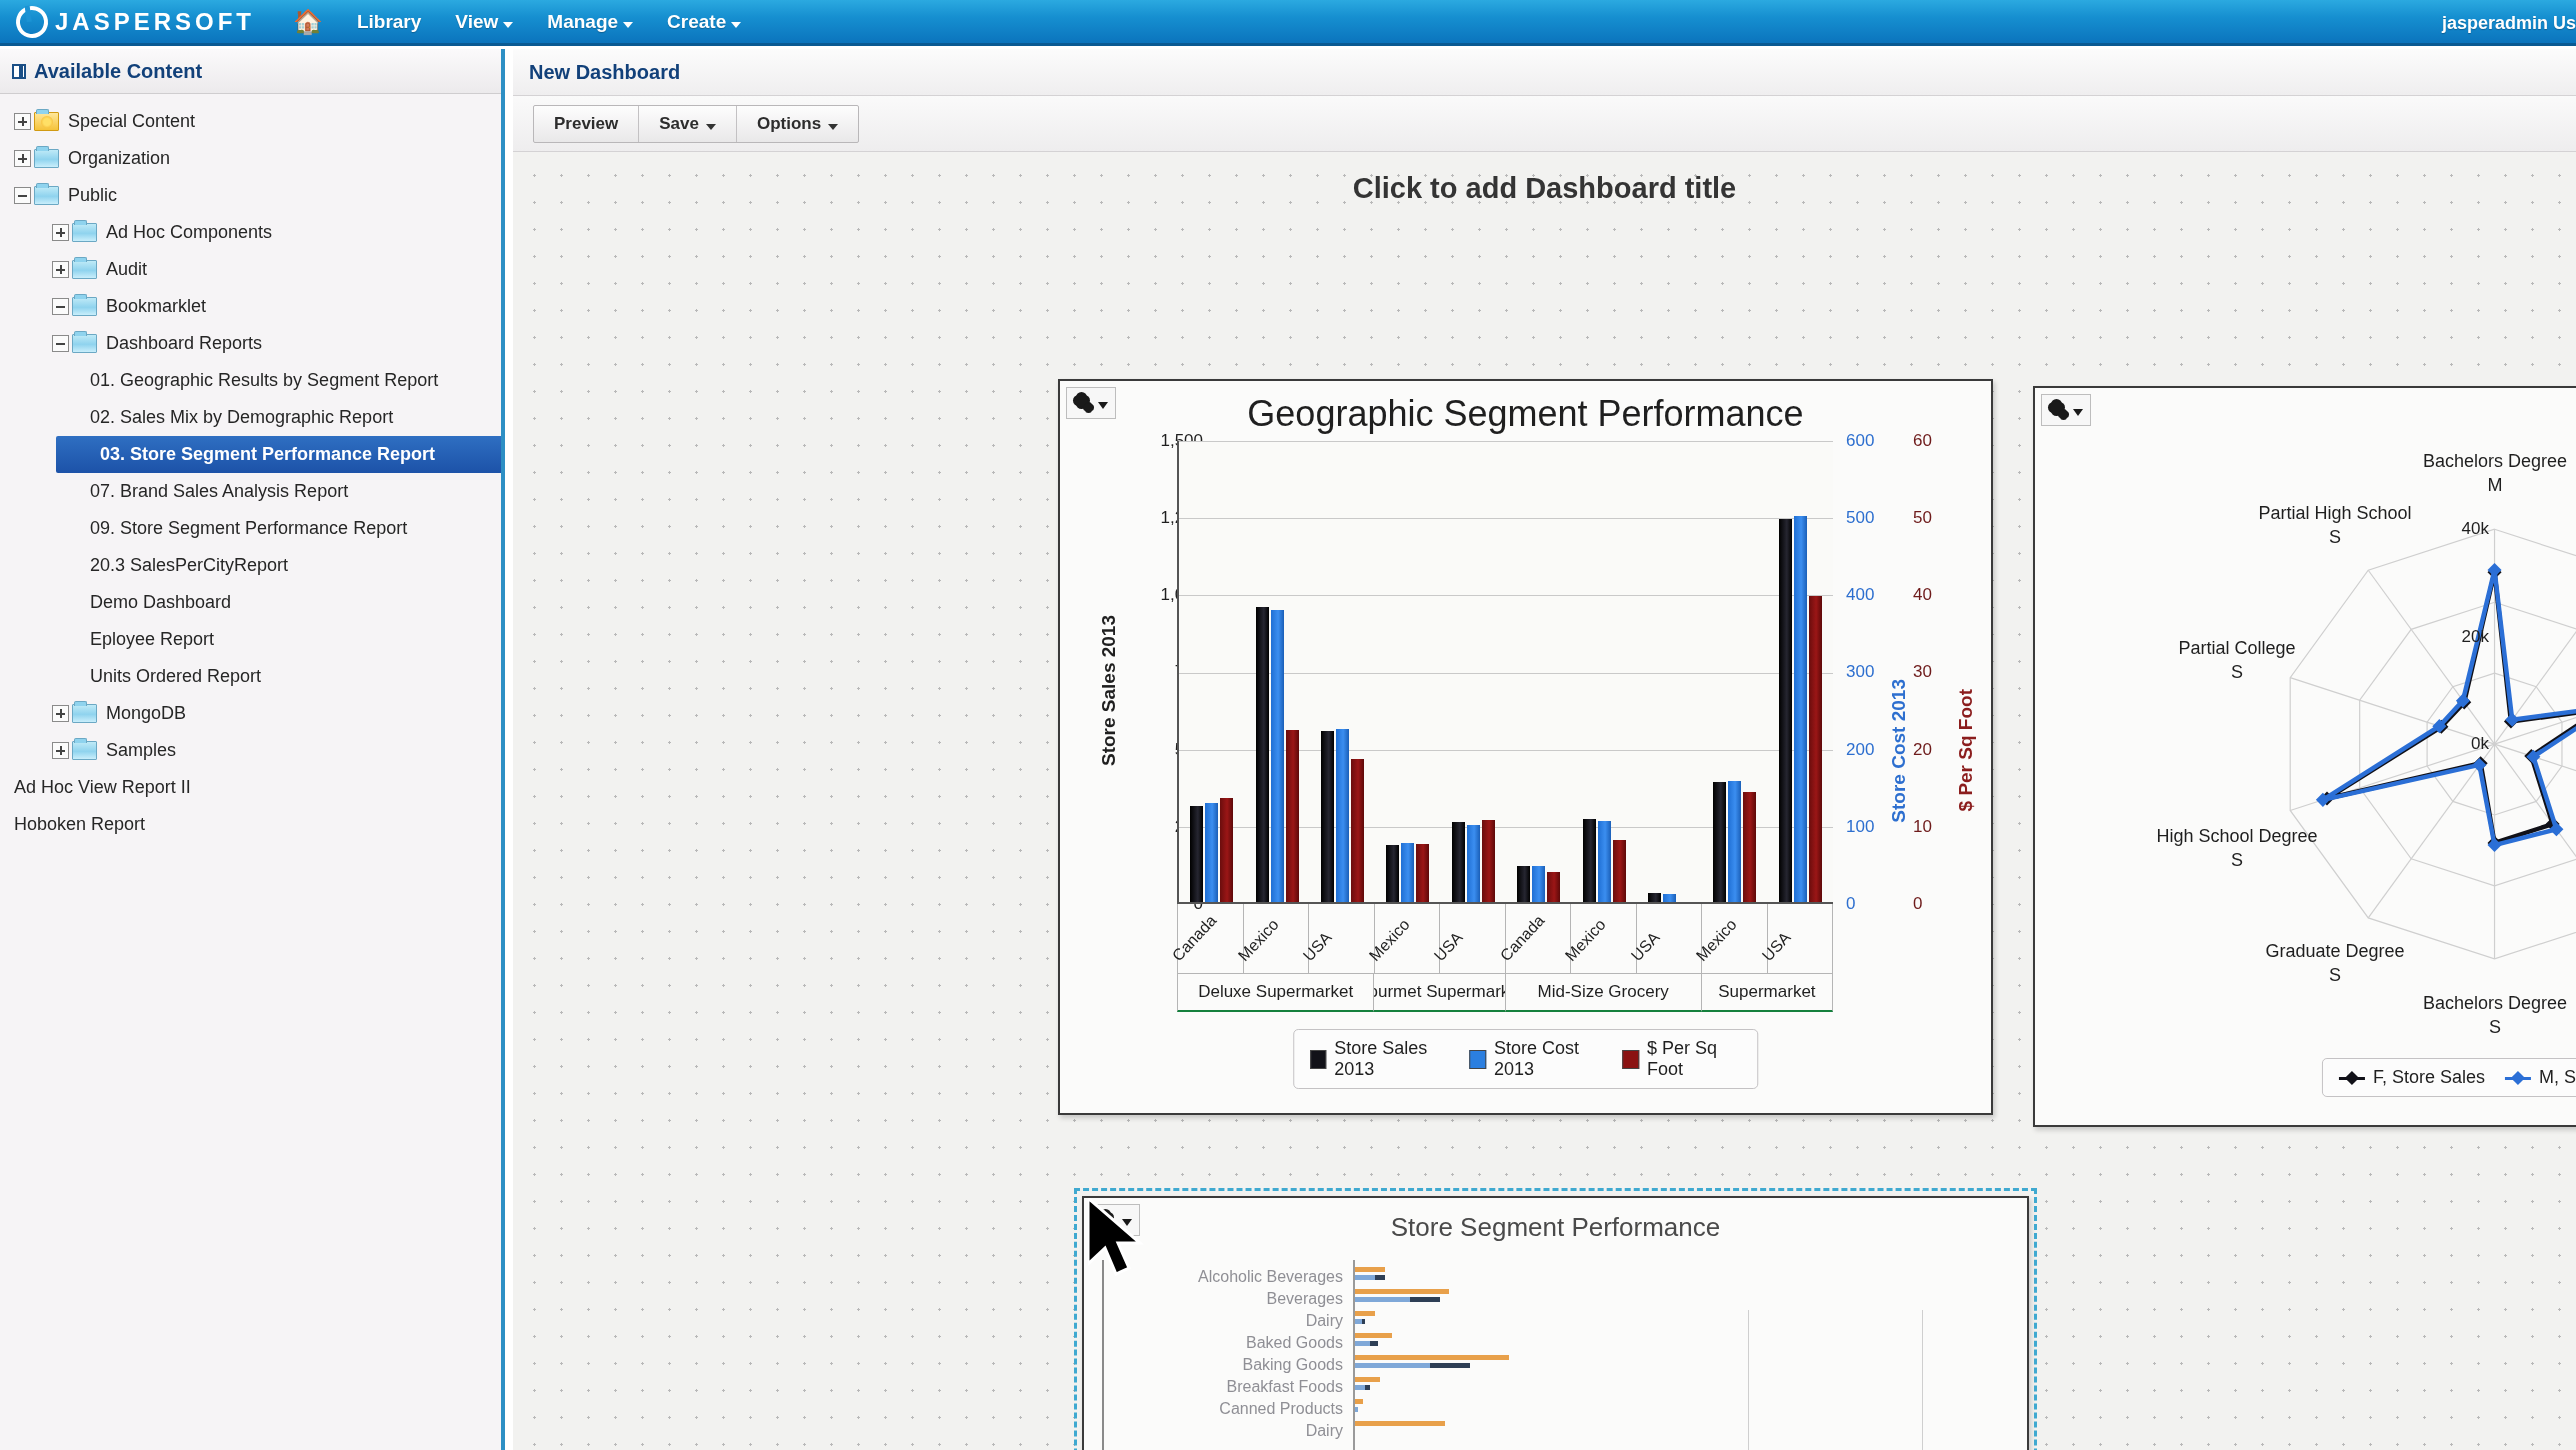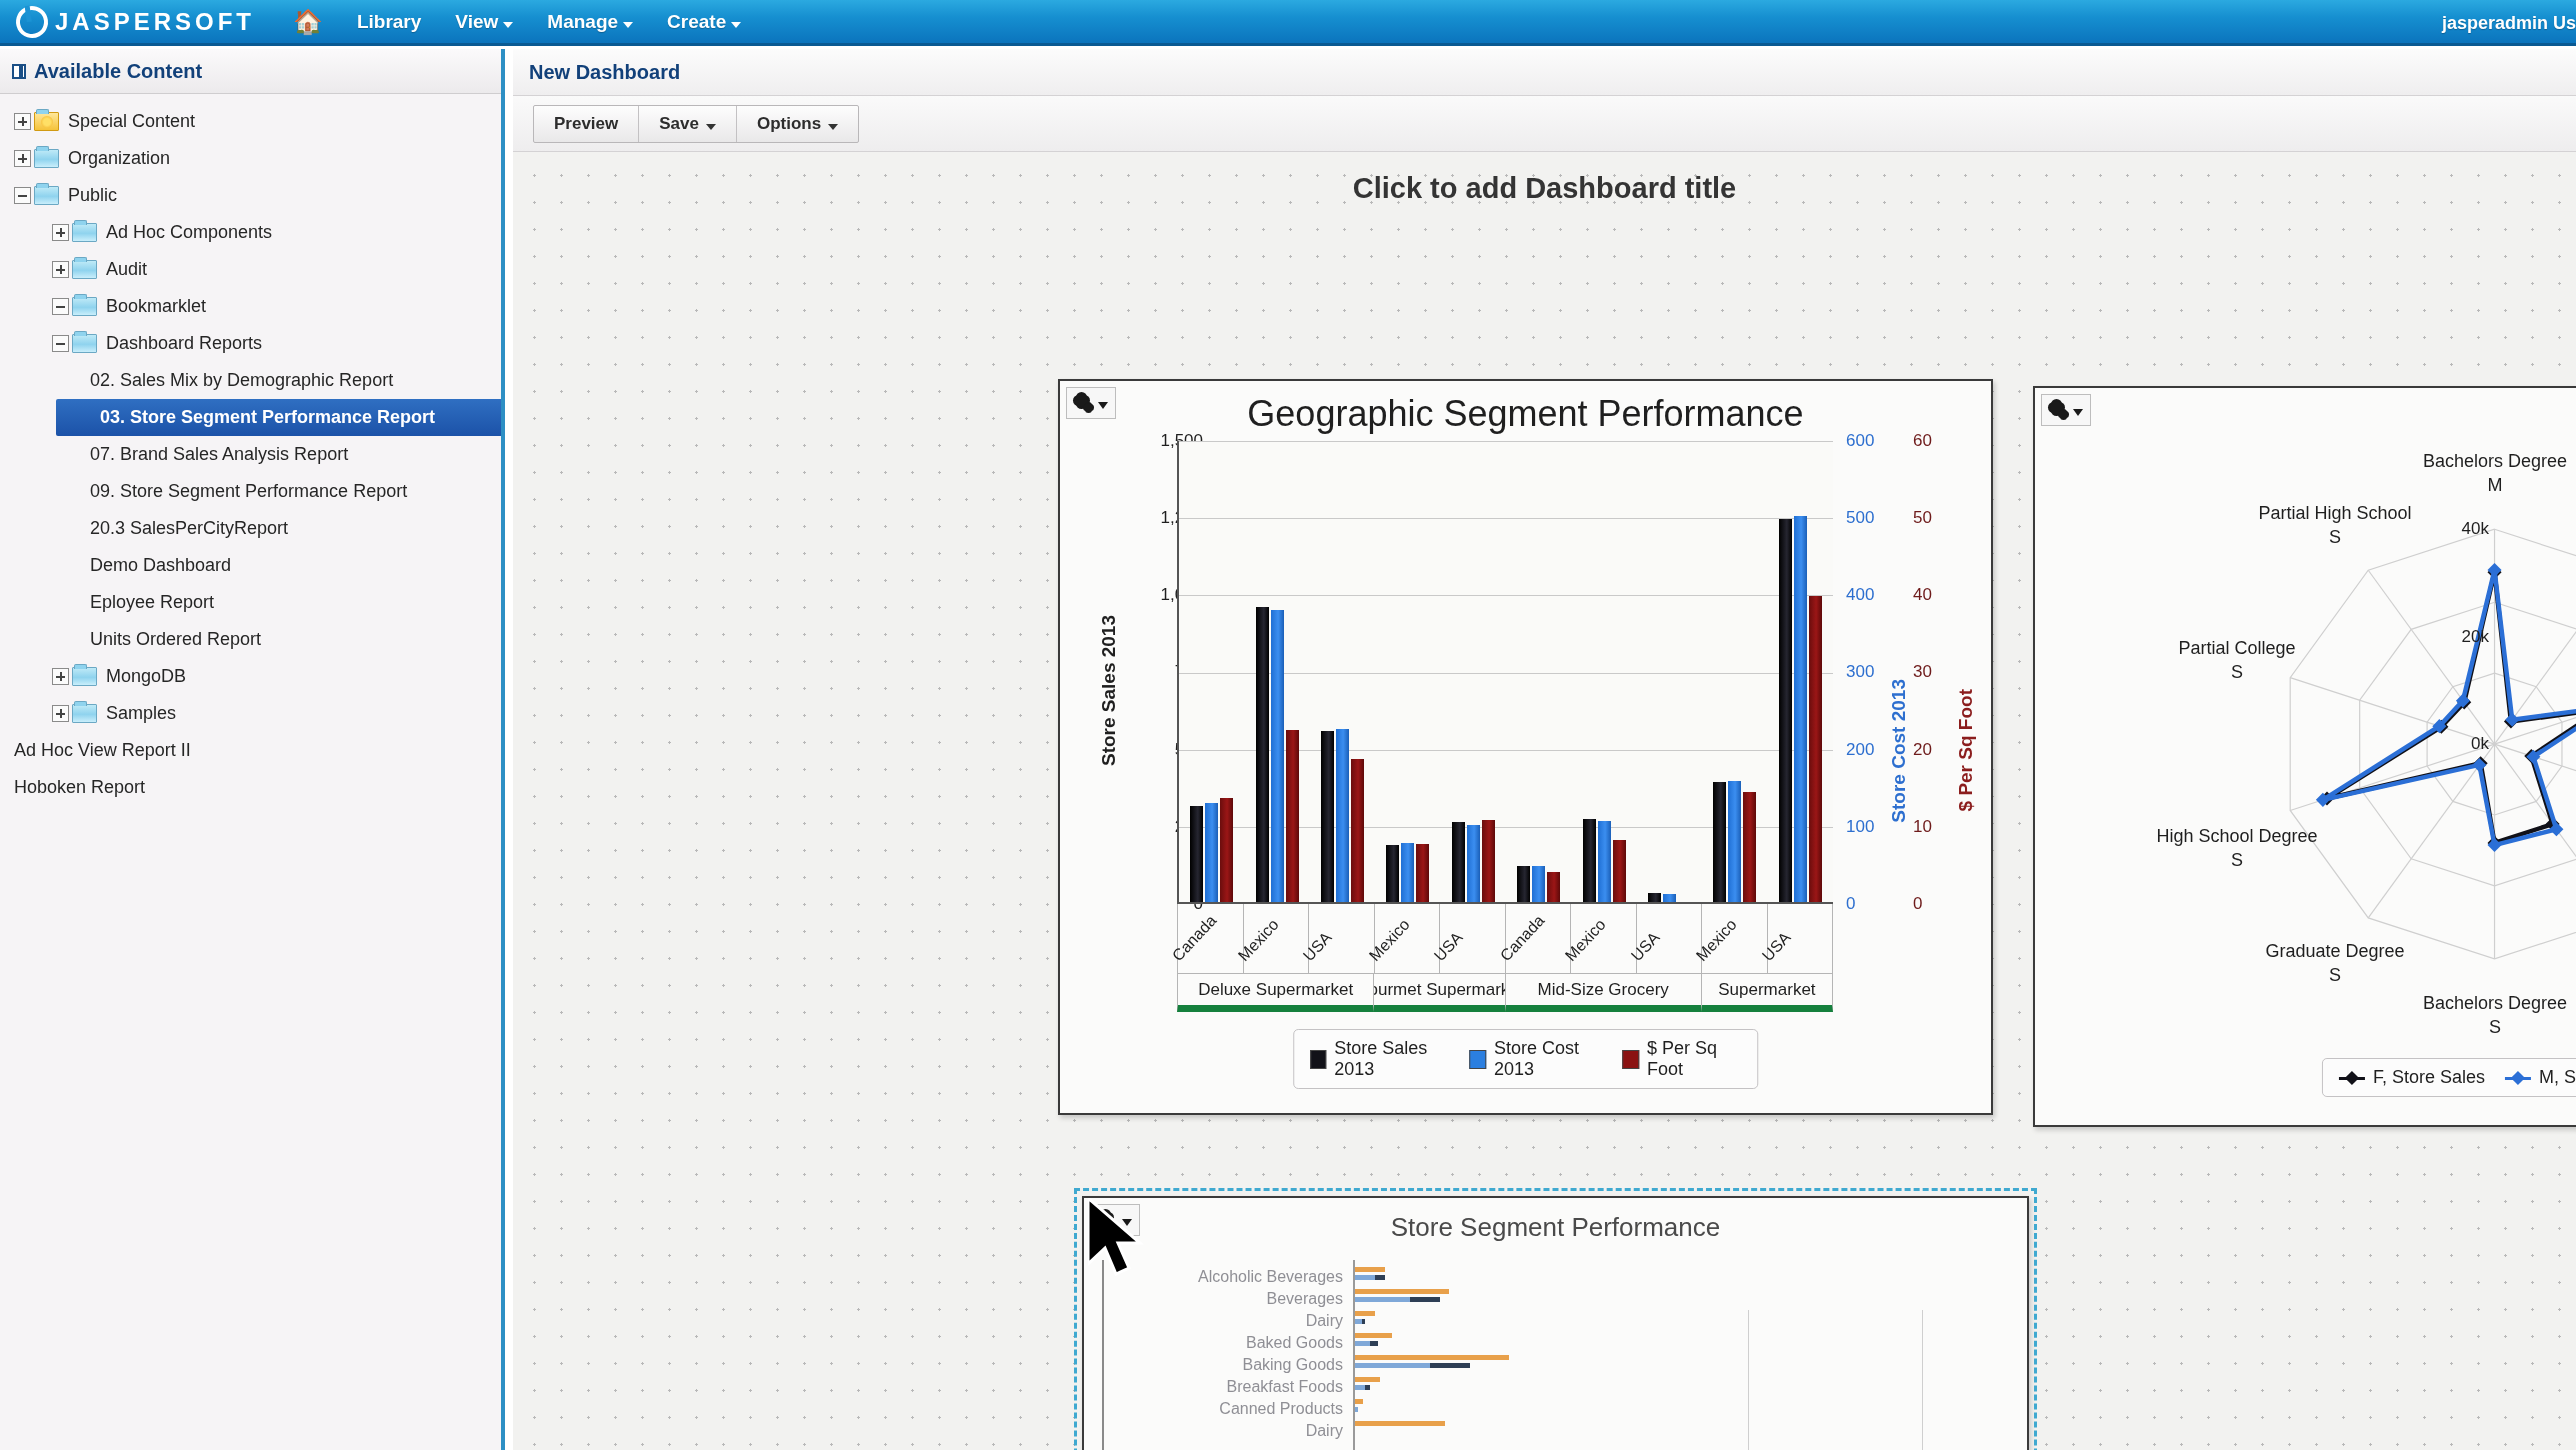--- a/index.html
+++ b/index.html
@@ -223,21 +223,21 @@
   }
   .xcat:first-child { border-left:1px solid #b5b5b5; }
   .xcat span {
     position:absolute; left:4px; bottom:8px; font-size:16px; color:#1f1f1f;
     transform: rotate(-47deg); transform-origin: left bottom; white-space:nowrap;
   }
   .xgroups { position:absolute; left:117px; top:593px; width:656px; height:38px; display:flex; }
   .xgrp {
     display:flex; align-items:center; justify-content:center;
     font-size:17px; color:#1f1f1f; border-right:1px solid #b5b5b5;
-    border-bottom:7px solid #15803d; white-space:nowrap; overflow:hidden;
+    border-bottom:2px solid #15803d; white-space:nowrap; overflow:hidden;
   }
   .xgrp:first-child { border-left:1px solid #b5b5b5; }
 
   .blegend {
     position:absolute; left:50%; transform:translateX(-50%); bottom:24px;
     display:flex; align-items:center; gap:18px; padding:8px 16px;
     border:1px solid #c4c2c4; border-radius:5px; background:#fcfcfc;
   }
   .lg-item { display:flex; align-items:center; gap:8px; font-size:18px; color:#1f1f1f; }
   .lg-sw { width:19px; height:19px; border:1px solid #444; }
@@ -355,20 +355,23 @@
       </div>
       <div class="tree-row" style="padding-left: 52px;">
         <span class="expander"></span>
         <span class="folder"></span>
         <span>Bookmarklet</span>
       </div>
       <div class="tree-row" style="padding-left: 52px;">
         <span class="expander"></span>
         <span class="folder"></span>
         <span>Dashboard Reports</span>
+      </div>
+      <div class="tree-row" style="padding-left: 90px;">
+        <span>01. Geographic Results by Segment Report</span>
       </div>
       <div class="tree-row" style="padding-left: 90px;">
         <span>02. Sales Mix by Demographic Report</span>
       </div>
       <div class="tree-row selected" style="padding-left: 44px; margin-left: 56px; width: 484px; border-radius: 2px;">
         <span>03. Store Segment Performance Report</span>
       </div>
       <div class="tree-row" style="padding-left: 90px;">
         <span>07. Brand Sales Analysis Report</span>
       </div>

